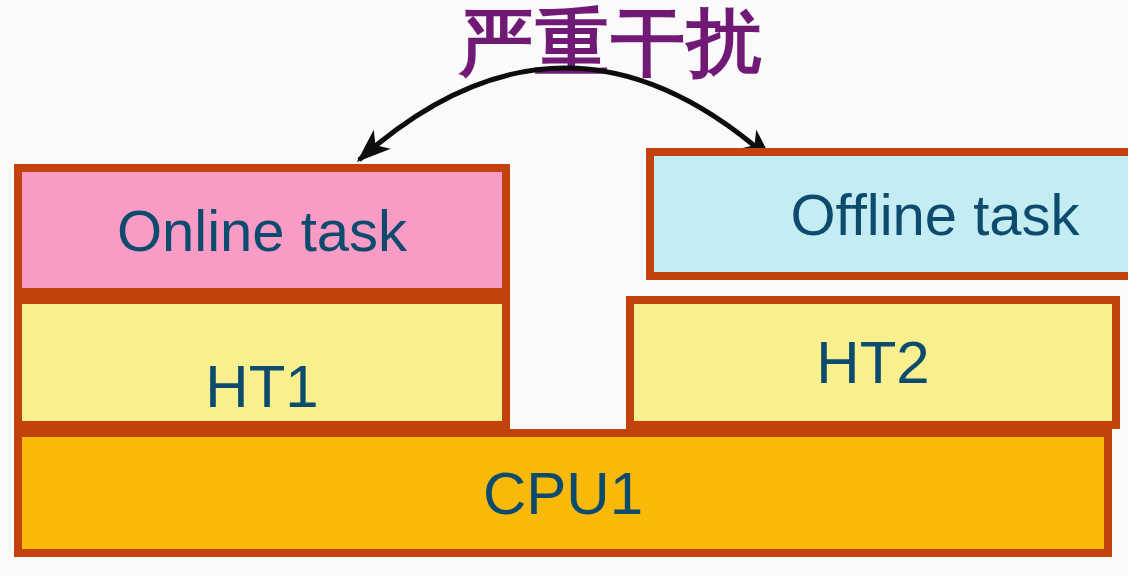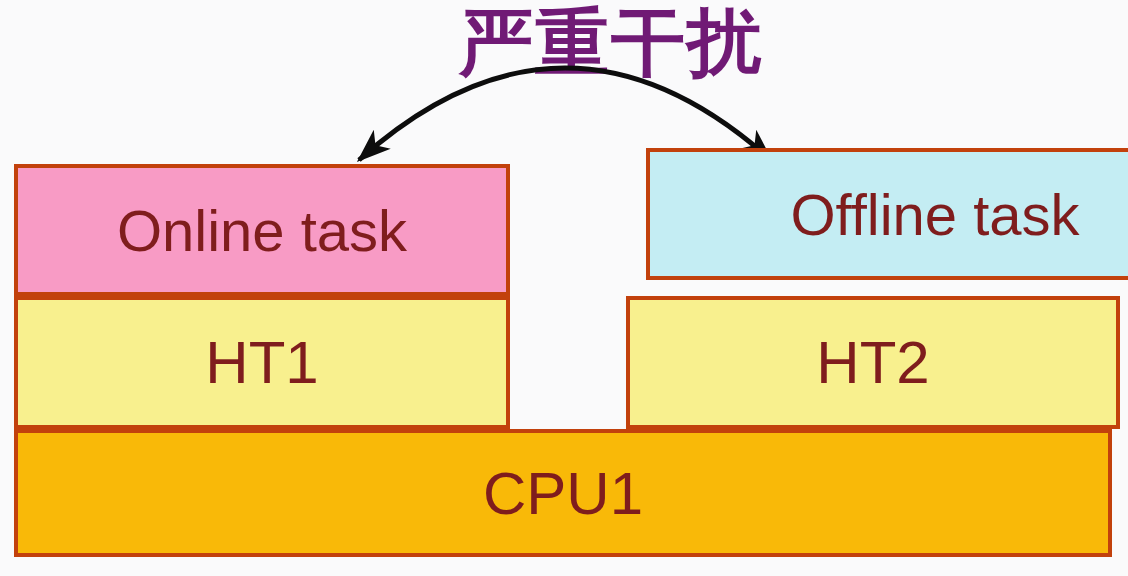--- a/index.html
+++ b/index.html
@@ -29,25 +29,25 @@
   }
   .arrow-layer {
     position: absolute;
     left: 0;
     top: 0;
     pointer-events: none;
   }
   .box {
     position: absolute;
     box-sizing: border-box;
-    border: 4px solid #c2410c;
+    border: 8px solid #c2410c;
     display: flex;
     align-items: center;
     justify-content: center;
-    color: #7f1d1d;
+    color: #0c4a6e;
   }
   .box-online  { left: 14px;  top: 164px; width: 496px;  height: 132px; font-size: 58px; }
   .box-offline { left: 618px; top: 148px; width: 578px;  height: 132px; font-size: 58px; margin-left: 28px; }
   .box-ht1     { left: 14px;  top: 296px; width: 496px;  height: 133px; font-size: 60px; }
   .box-ht2     { left: 618px; top: 296px; width: 494px;  height: 133px; font-size: 60px; margin-left: 8px; }
   .box-cpu     { left: 14px;  top: 429px; width: 1098px; height: 128px; font-size: 60px; }
   .box-label { white-space: nowrap; }
 </style>
 </head>
 <body>
@@ -67,21 +67,21 @@
   </svg>
 
   <div class="box box-online" style="background: rgb(248, 155, 197);">
     <span class="box-label">Online task</span>
   </div>
 
   <div class="box box-offline" style="background: rgb(196, 237, 243);">
     <span class="box-label">Offline task</span>
   </div>
 
-  <div class="box box-ht1" style="background: rgb(248, 240, 142);">
+  <div class="box box-ht1" style="background: rgb(248, 240, 142); align-items: flex-end;">
     <span class="box-label">HT1</span>
   </div>
 
   <div class="box box-ht2" style="background: rgb(248, 240, 142);">
     <span class="box-label">HT2</span>
   </div>
 
   <div class="box box-cpu" style="background: rgb(249, 185, 8);">
     <span class="box-label">CPU1</span>
   </div>

